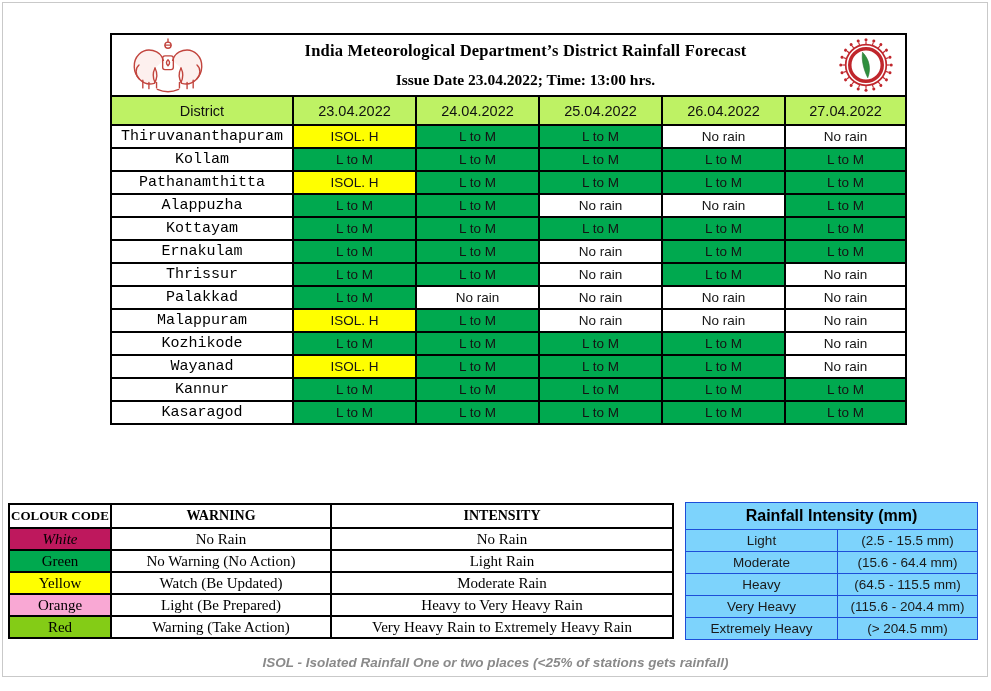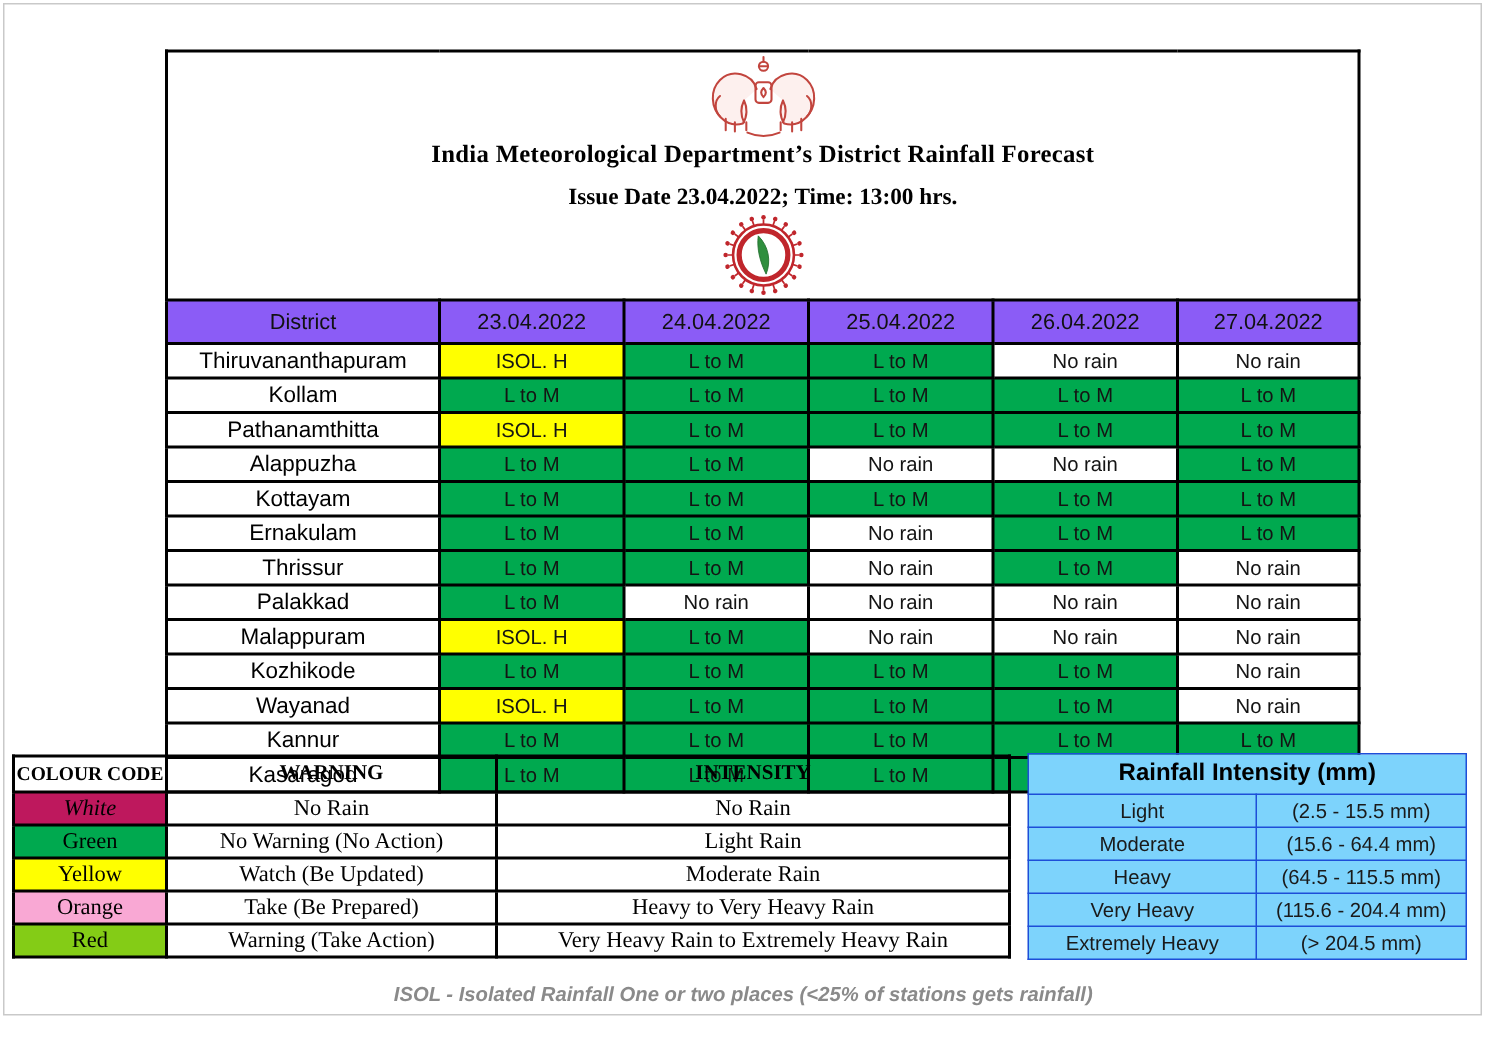--- a/index.html
+++ b/index.html
@@ -6,28 +6,28 @@
   body{
     width:991px;height:691px;position:relative;overflow:hidden;background:#ffffff;
     font-family:"Liberation Sans",sans-serif;color:#111;
   }
   .frame{position:absolute;left:2px;top:2px;width:984px;height:673px;border:1px solid #c9c9c9;pointer-events:none;}
 
   
   #main{position:absolute;left:110px;top:33px;width:795px;border-collapse:collapse;table-layout:fixed;}
   #main td,#main th{border:2px solid #000;padding:0;}
   .band-cell{height:60px;background:#fff;}
-  .band-inner{display:flex;align-items:center;justify-content:flex-end;padding:0 10px;height:100%;flex-direction:column;}
+  .band-inner{display:flex;align-items:center;justify-content:flex-end;padding:0 10px;height:100%;}
   .logo{flex:0 0 auto;display:flex;align-items:center;justify-content:center;}
   .title-block{flex:1;text-align:center;font-family:"Liberation Serif",serif;font-weight:bold;color:#000;}
   .title-line1{font-size:16.5px;letter-spacing:.2px;}
   .title-line2{font-size:15.5px;margin-top:10px;}
-  .colhead th{height:27px;font-weight:400;font-size:14.5px;background:#8b5cf6;color:#111;}
+  .colhead th{height:27px;font-weight:400;font-size:14.5px;background:#bef264;color:#111;}
   #main .row td{height:21px;text-align:center;vertical-align:middle;font-size:13.5px;color:#141414;}
-  #main td.district{font-family:Liberation Sans, sans-serif;font-size:15px;background:#fff;color:#000;}
+  #main td.district{font-family:Liberation Mono, monospace;font-size:15px;background:#fff;color:#000;}
 
   
   #legend{position:absolute;left:8px;top:503px;width:664px;border-collapse:collapse;table-layout:fixed;
           font-family:"Liberation Serif",serif;}
   #legend th,#legend td{border:2px solid #000;padding:0;text-align:center;vertical-align:middle;}
   #legend th{height:22px;font-size:14px;font-weight:bold;color:#000;}
   #legend th.cc{font-size:13px;}
   #legend td{height:20px;font-size:15px;color:#000;}
 
   
@@ -261,21 +261,21 @@
         <td>No Warning (No Action)</td>
         <td>Light Rain</td>
       </tr>
       <tr>
         <td style="background: rgb(255, 255, 0);">Yellow</td>
         <td>Watch (Be Updated)</td>
         <td>Moderate Rain</td>
       </tr>
       <tr>
         <td style="background: #f9a8d4;">Orange</td>
-        <td>Take (Be Prepared)</td>
+        <td>Light (Be Prepared)</td>
         <td>Heavy to Very Heavy Rain</td>
       </tr>
       <tr>
         <td style="background: #84cc16;">Red</td>
         <td>Warning (Take Action)</td>
         <td>Very Heavy Rain to Extremely Heavy Rain</td>
       </tr>
     </tbody>
 </table>
 

